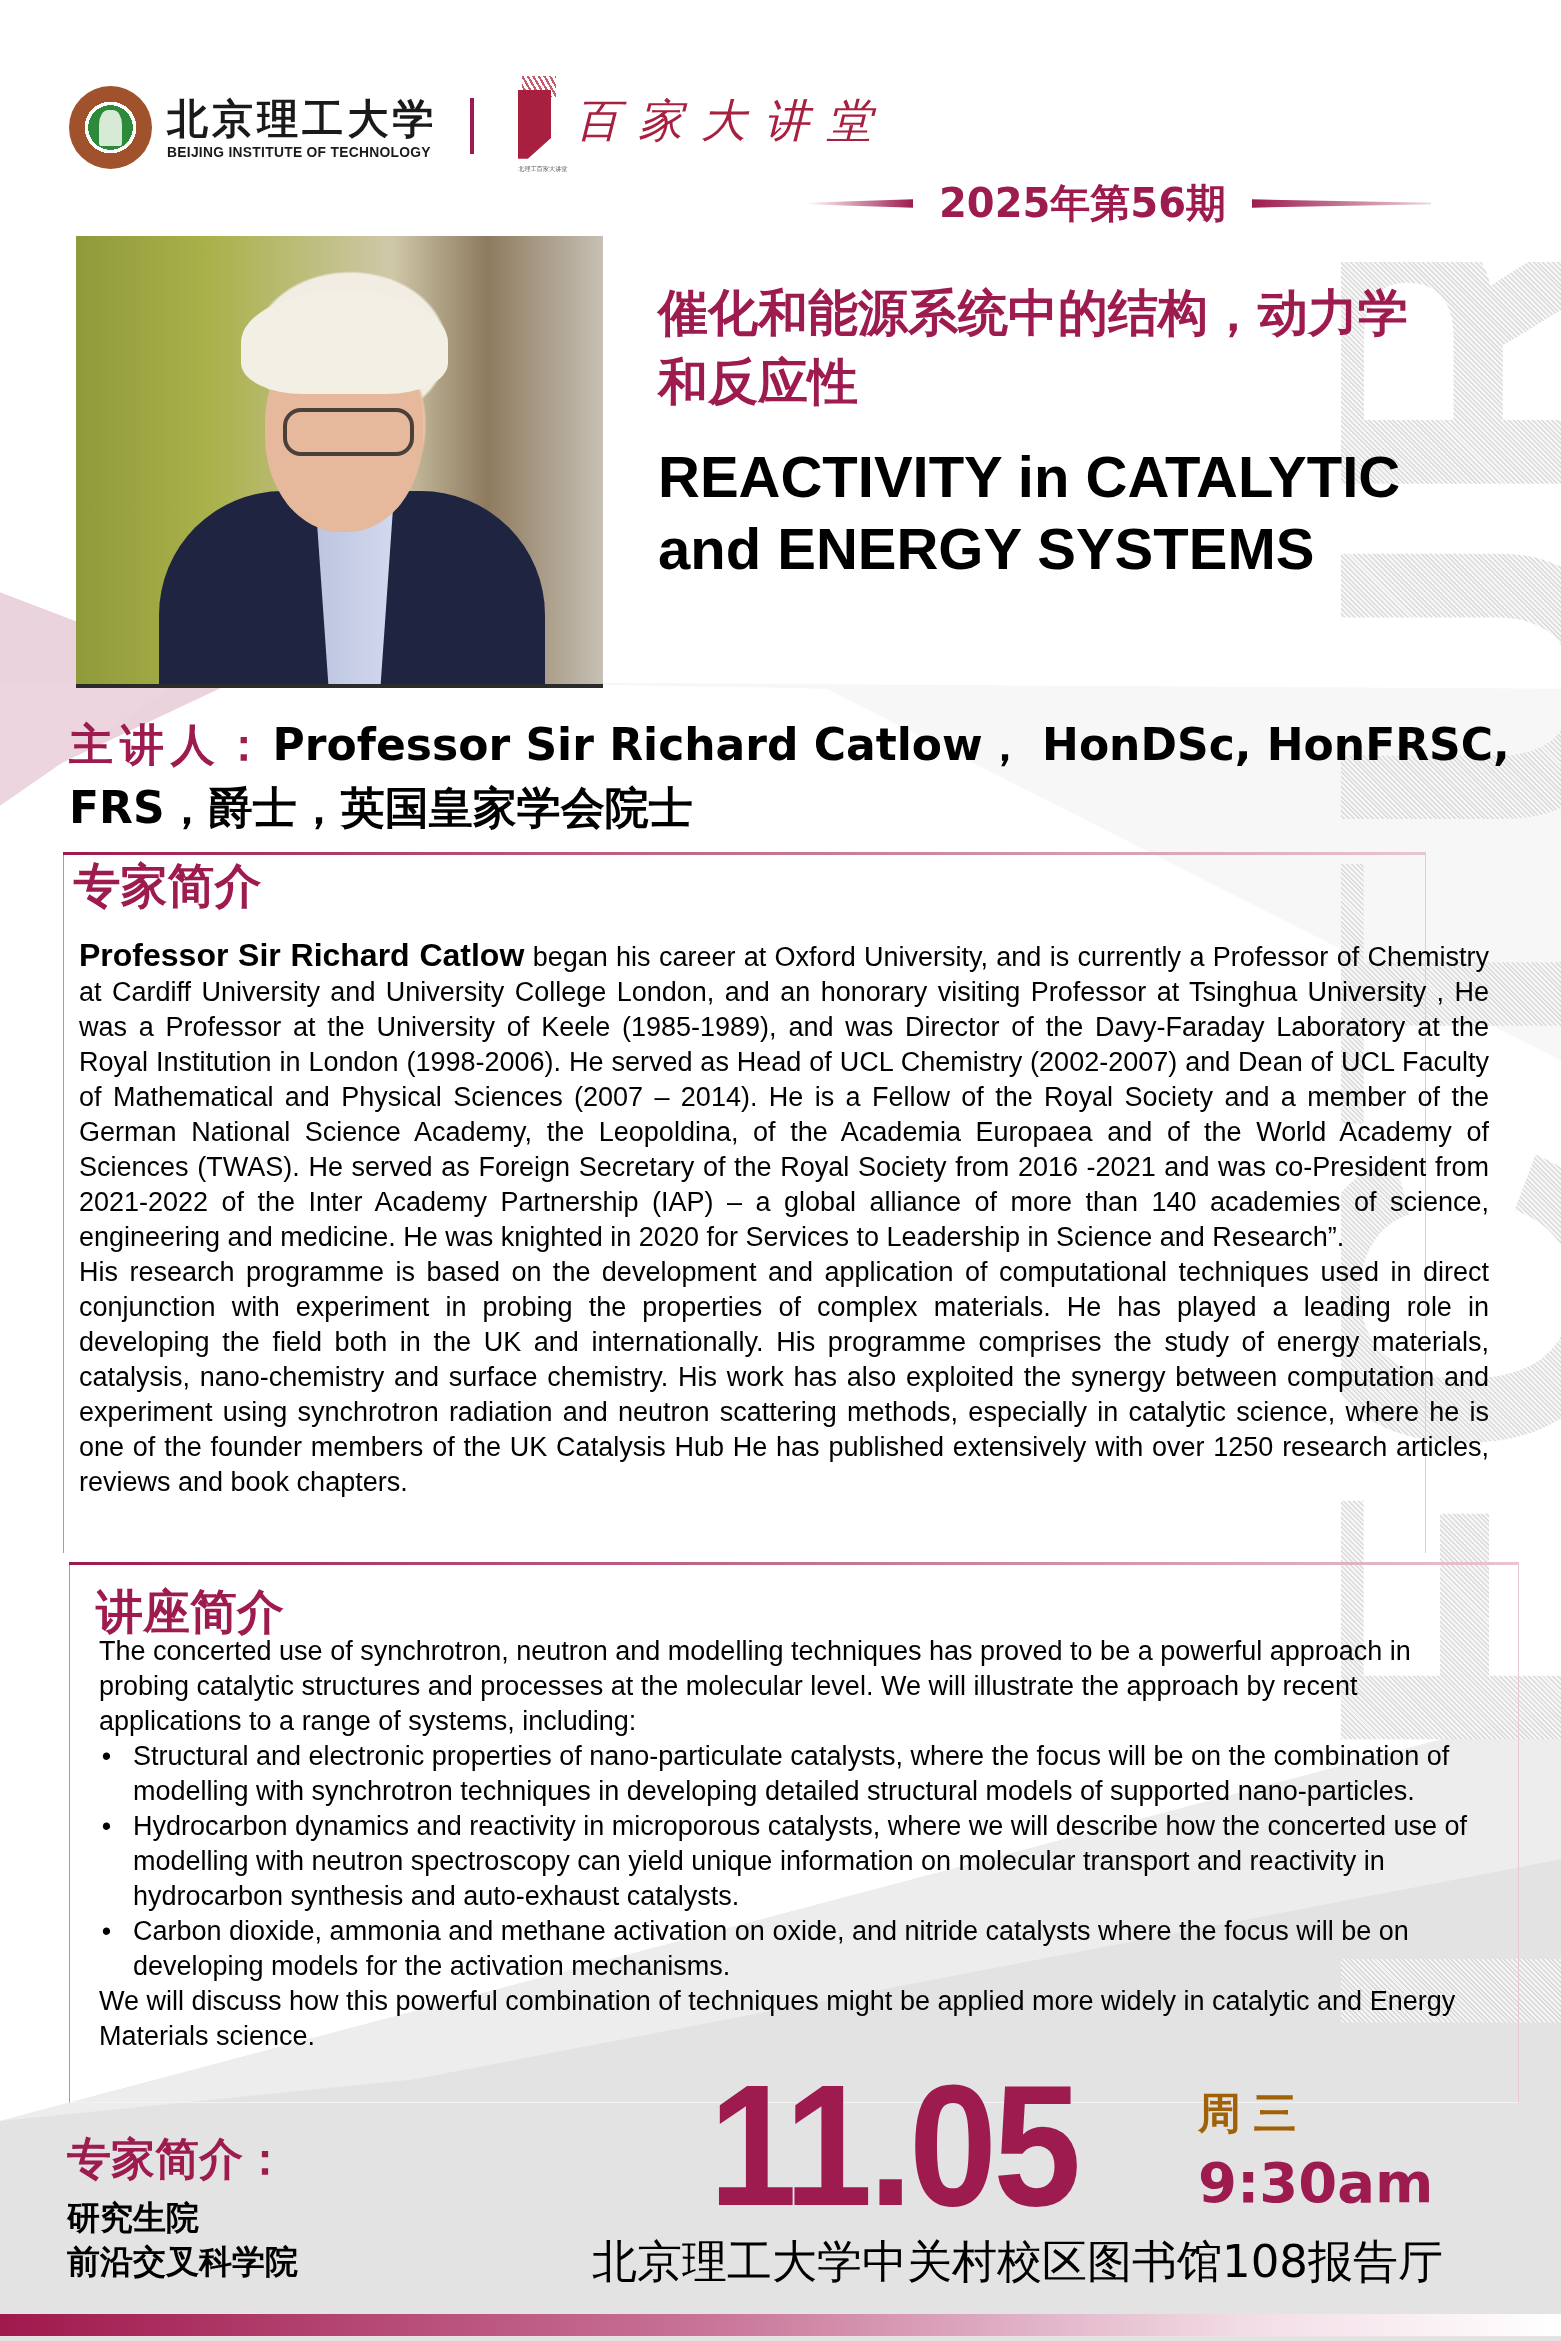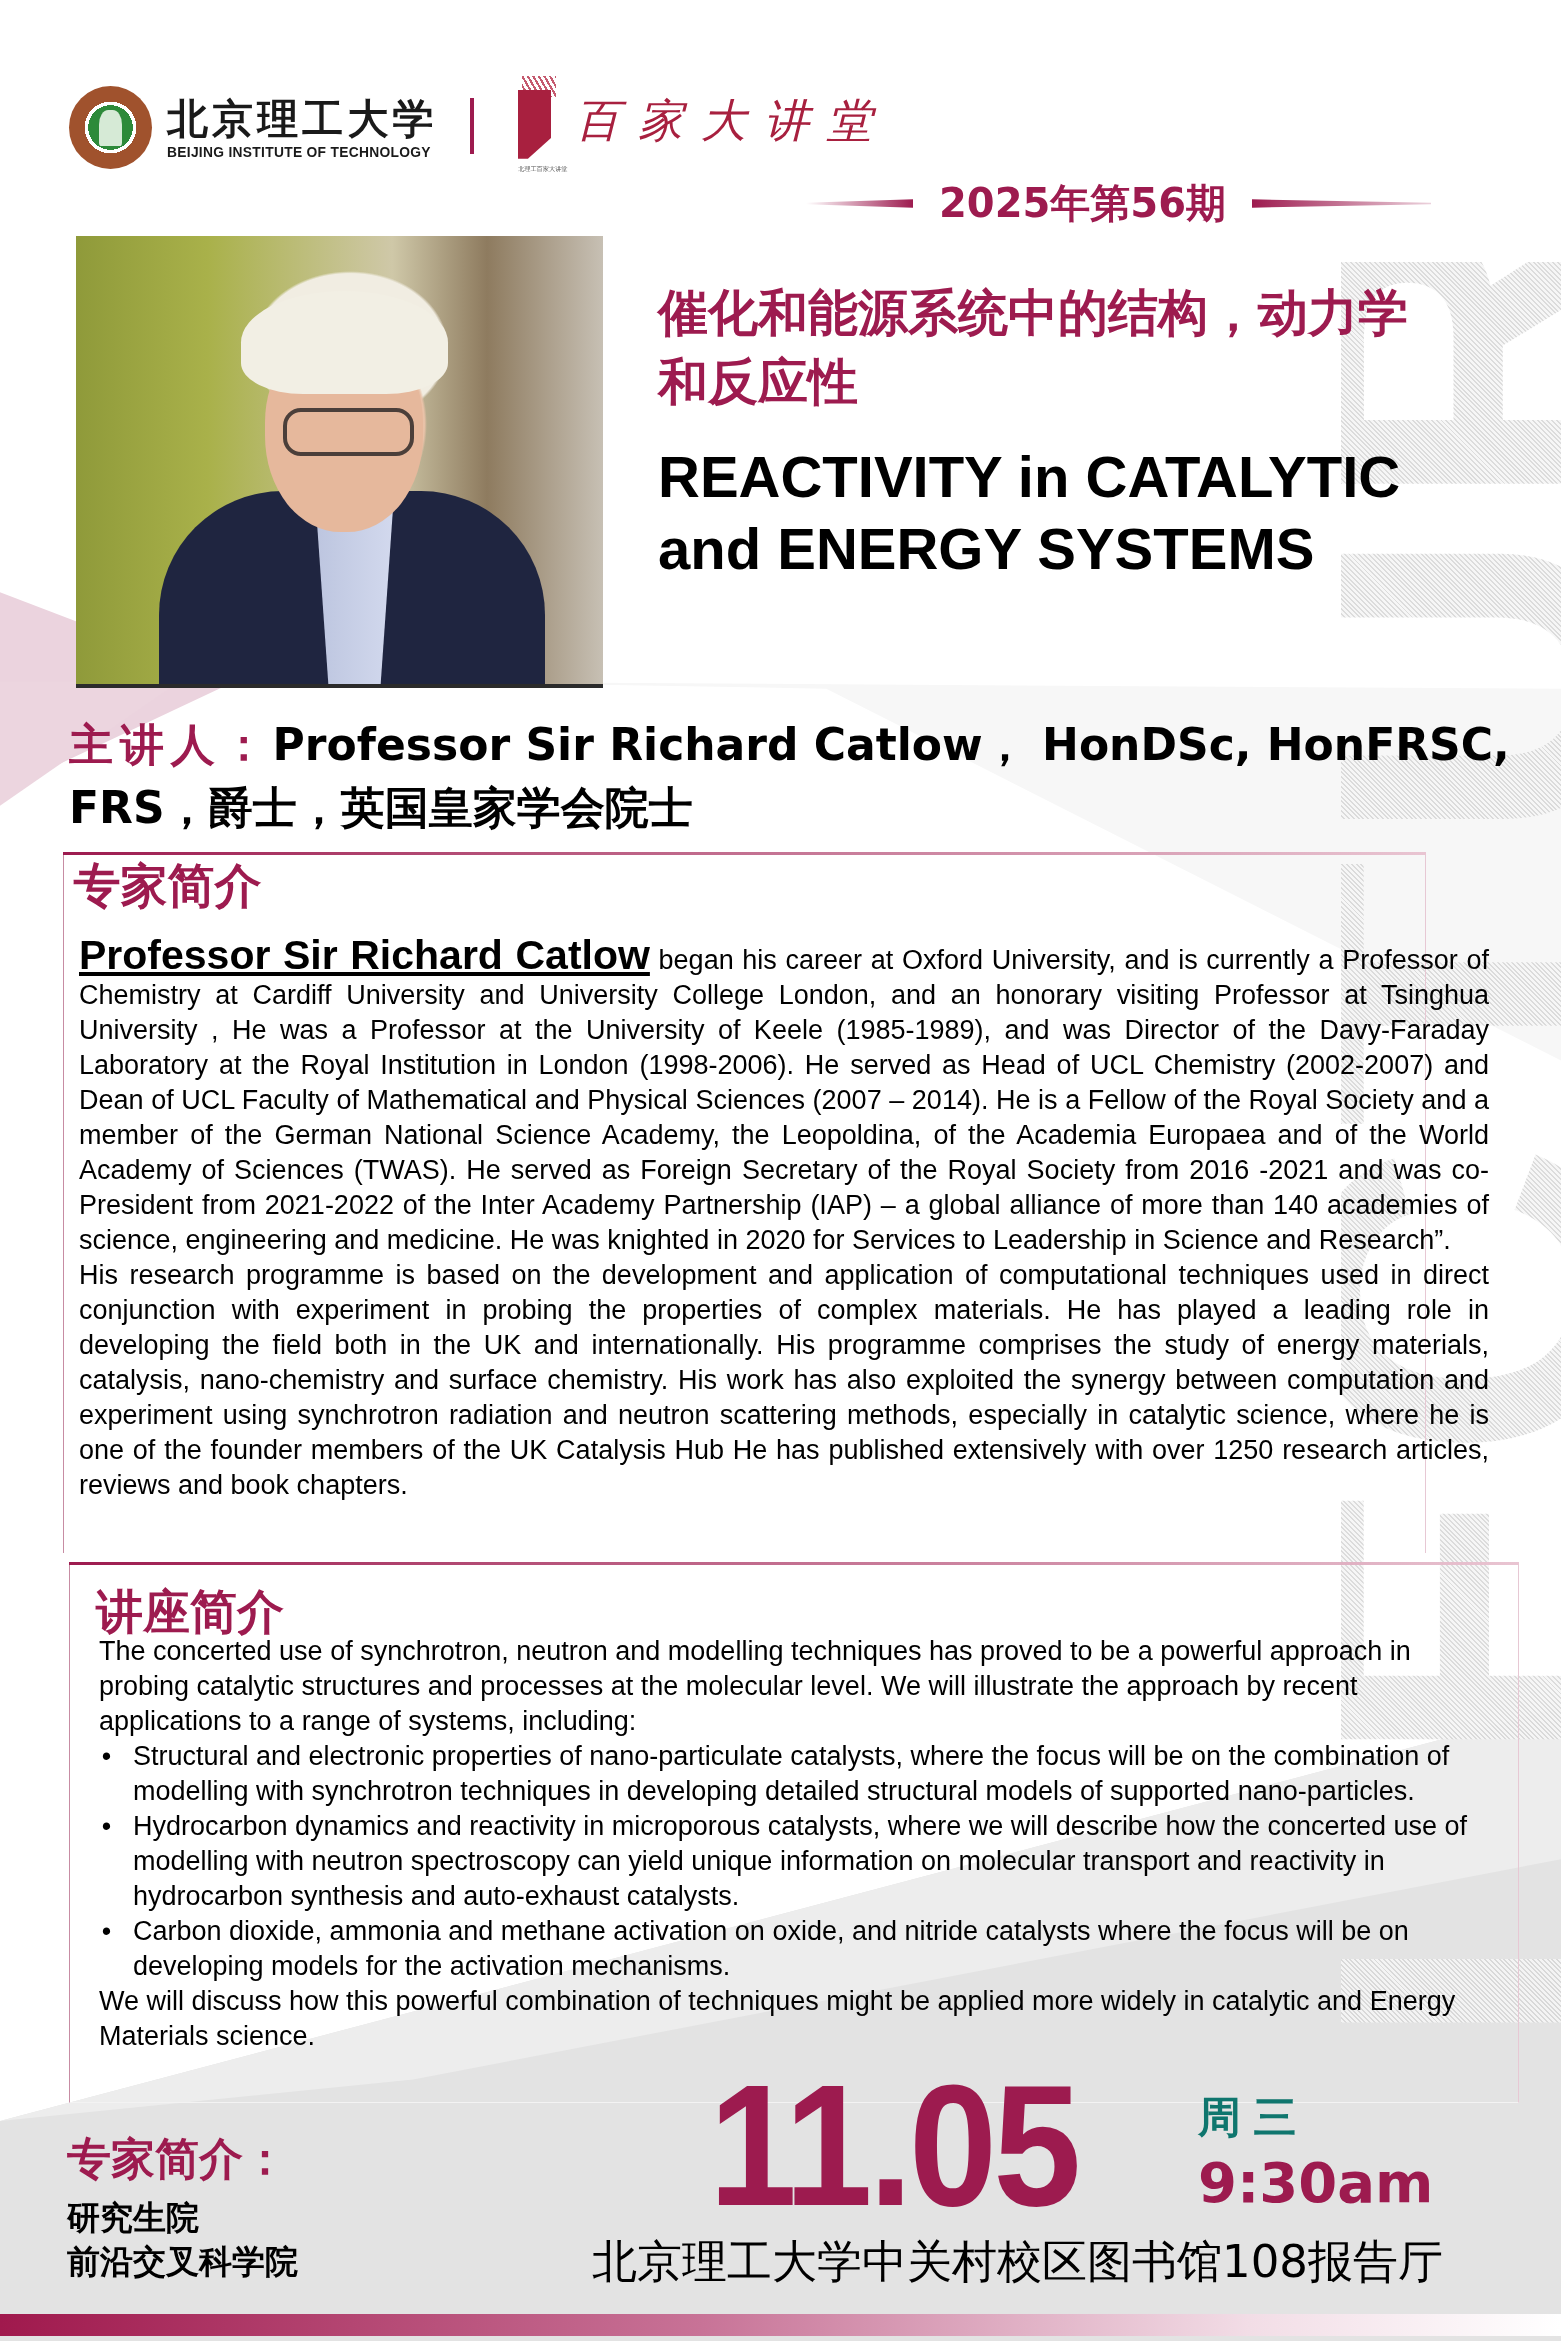--- a/index.html
+++ b/index.html
@@ -75,32 +75,32 @@
 
   
   .section { position: absolute; border-left: 1.4px solid #c78ca3; border-right: 1.4px solid #e7c8d4; }
   .section::before { content: ""; position: absolute; left: -1.4px; right: -1.4px; top: 0; height: 2.8px; background: linear-gradient(90deg, #9d1b4f, #e9c5d2); }
   .section-bio { left: 63px; top: 852px; width: 1363px; height: 701px; border-bottom: 0; }
   .section-lec { left: 69px; top: 1562px; width: 1450px; height: 541px; border-bottom: 1.4px solid #f3f3f3; }
   .section-title { font-family: "DejaVu Sans", sans-serif; font-weight: 700; font-size: 47px; line-height: 62px; color: #9d1b4f; }
   .bio-title { position: absolute; left: 9.6px; top: 3px; }
   .lec-title { position: absolute; left: 26px; top: 19px; }
   .bio-text { position: absolute; left: 15px; top: 86px; width: 1410px; font-size: 27px; line-height: 35px; text-align: justify; }
-  .bio-text .lead { font-weight: 700; font-size: 41px; text-decoration: underline; }
+  .bio-text .lead { font-weight: 700; font-size: 32px; }
   .bio-text p { margin: 0; }
   .lec-text { position: absolute; left: 29px; top: 72px; width: 1405px; font-size: 27px; line-height: 35px; }
   .lec-text ul { list-style: none; }
   .lec-text li { position: relative; padding-left: 34px; }
   .lec-text li::before { content: "\2022"; position: absolute; left: 2.8px; top: 0; }
 
   
   .host-label { position: absolute; left: 67px; top: 2128px; font-family: "DejaVu Sans", sans-serif; font-weight: 700; font-size: 44px; color: #9d1b4f; line-height: 62px; }
   .host-item { position: absolute; left: 67px; font-family: "DejaVu Sans", sans-serif; font-weight: 700; font-size: 33px; color: #000; line-height: 41px; }
   .date { position: absolute; left: 709px; top: 2059px; font-family: "Liberation Sans", sans-serif; font-weight: 700; font-size: 172px; line-height: 172px; color: #9d1b4f; letter-spacing: -4.1px; transform: scaleX(0.92); transform-origin: left top; }
-  .weekday { position: absolute; left: 1198px; top: 2093px; font-family: Liberation Sans, sans-serif; font-weight: 700; font-size: 43px; color: #0f766e; letter-spacing: 12.4px; line-height: 48px; }
+  .weekday { position: absolute; left: 1198px; top: 2093px; font-family: Liberation Mono, monospace; font-weight: 700; font-size: 43px; color: #a16207; letter-spacing: 12.4px; line-height: 48px; }
   .time { position: absolute; left: 1198px; top: 2148px; font-family: "DejaVu Sans", sans-serif; font-weight: 700; font-size: 56px; color: #9d1b4f; line-height: 69px; }
   .venue { position: absolute; left: 592px; top: 2231px; font-family: "DejaVu Sans", sans-serif; font-weight: 400; font-size: 45px; color: #000000; line-height: 62px; white-space: nowrap; }
   .footer-bar { position: absolute; left: 0; top: 2314px; width: 100%; height: 22px; background: linear-gradient(90deg, #a0194d 0%, #c87397 45%, #f2dde6 80%, #ffffff 100%); }
 </style>
 </head>
 <body>
 
 <div class="bg-layer">
   <svg class="bg-pink-tri" width="1561" height="2342" viewBox="0 0 2267 3401">
     <polygon points="0,860 340,990 0,1150" fill="#ebd3de"></polygon>

